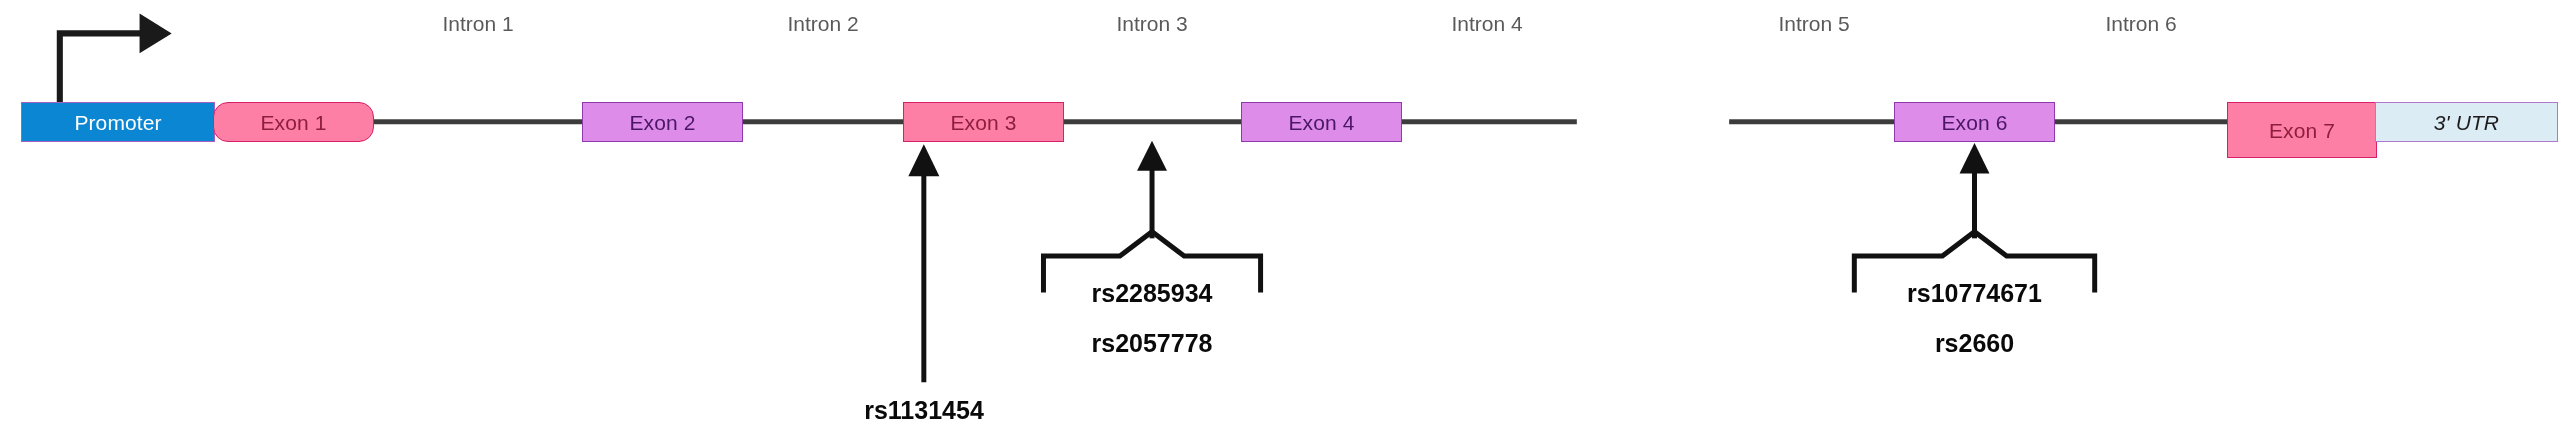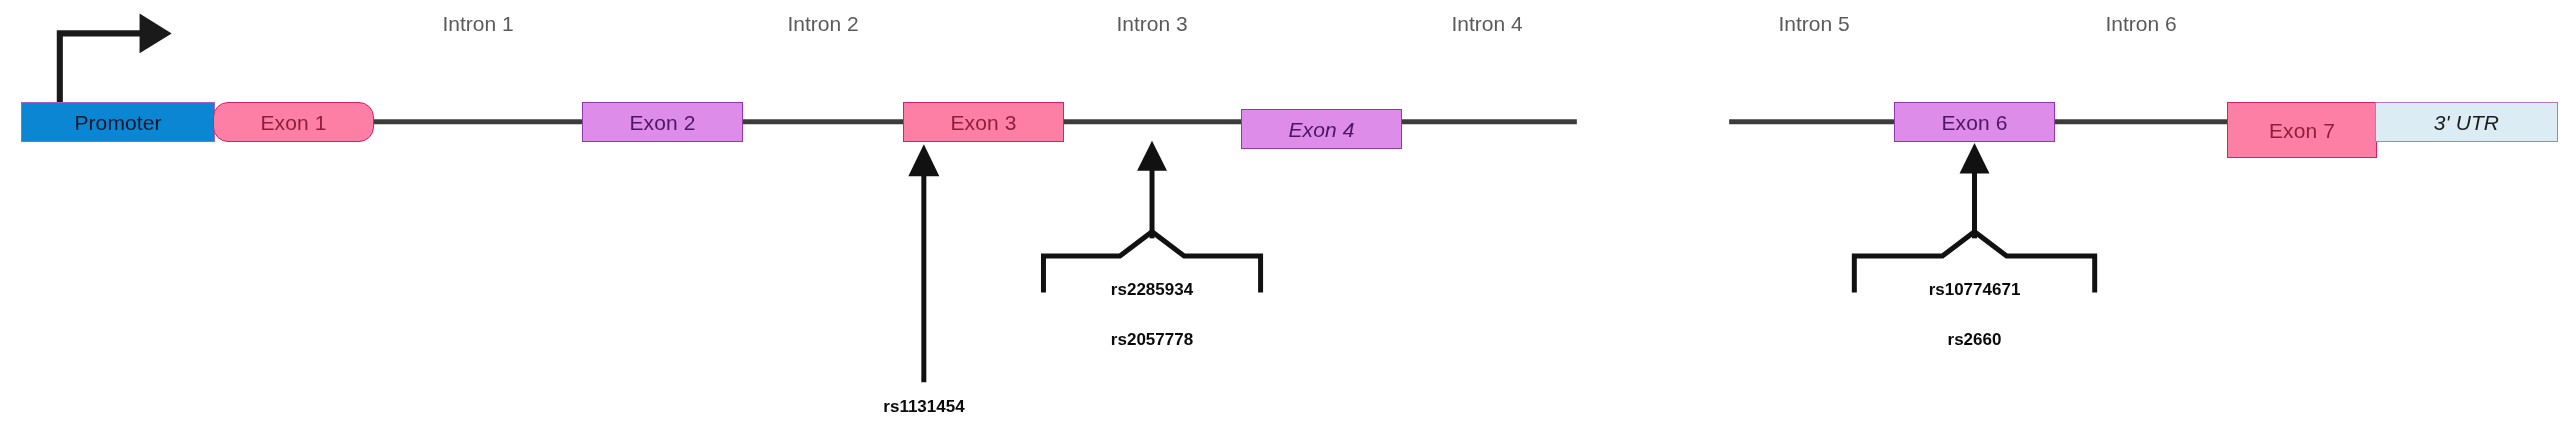--- a/index.html
+++ b/index.html
@@ -36,40 +36,40 @@
     color: #8e1f3c;
   }
   .feature.exon-alt {
     background: #dd8cea;
     border: 1.7px solid #8f39ad;
     color: #4b1663;
   }
   .feature.promoter {
     background: #0b86d2;
     border: 1.7px solid #a75fc4;
-    color: #0f172a;
+    color: #ffffff;
   }
   .feature.utr {
     background: #dcecf5;
     border: 1.7px solid #b277cf;
     color: #1c1c1c;
   }
   
   .intron-label {
     position: absolute;
     font-size: 21px;
     color: #5a5a5a;
     white-space: nowrap;
     text-align: center;
     line-height: 1;
   }
   
   .snp-label {
     position: absolute;
-    font-size: 17px;
+    font-size: 25px;
     font-weight: bold;
     color: #0a0a0a;
     white-space: nowrap;
     text-align: center;
     line-height: 1;
   }
   
   #overlay {
     position: absolute;
     left: 0;
@@ -127,21 +127,21 @@
   </div>
 
   <div class="feature exon-alt" style="left:582px; top:102px; width:161px; height:40px;">
     <span>Exon 2</span>
   </div>
 
   <div class="feature exon" style="left:903px; top:102px; width:161px; height:40px;">
     <span>Exon 3</span>
   </div>
 
-  <div class="feature exon-alt" style="left:1241px; top:109px; width:161px; height:40px;font-style:italic;">
+  <div class="feature exon-alt" style="left:1241px; top:102px; width:161px; height:40px;">
     <span>Exon 4</span>
   </div>
 
 
   <div class="feature exon-alt" style="left:1894px; top:102px; width:161px; height:40px;">
     <span>Exon 6</span>
   </div>
 
   <div class="feature exon" style="left:2227px; top:102px; width:150px; height:56px;">
     <span>Exon 7</span>

